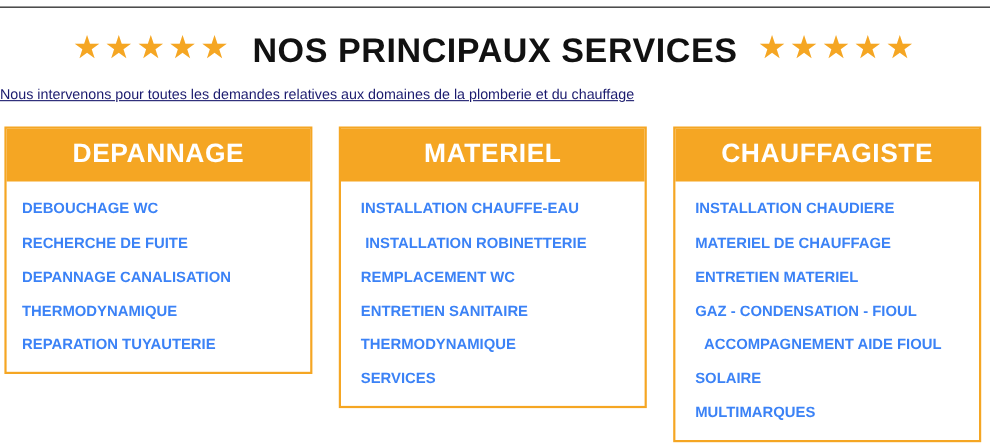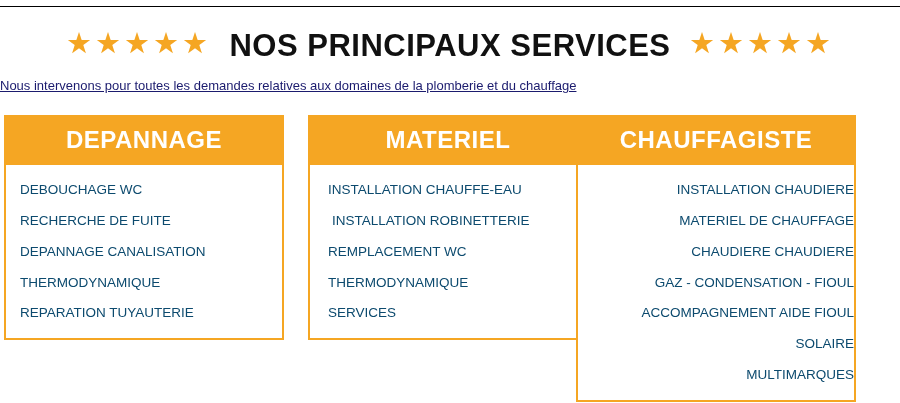--- a/index.html
+++ b/index.html
@@ -75,44 +75,44 @@
   .card {
     position: absolute;
     top: 0;
     width: 280px;
     border: 2px solid #f5a623;
     box-sizing: border-box;
     background: #ffffff;
   }
   .card-1 { left: 4px; }
   .card-2 { left: 308px; }
-  .card-3 { left: 576px; }
+  .card-3 { left: 612px; }
 
   .card-header {
     background: #f5a623;
     color: #ffffff;
     font-size: 24px;
     font-weight: bold;
     text-align: center;
     padding: 9px 0 11px 0;
     letter-spacing: 0.5px;
   }
   .card-body {
     padding: 10px 0 9px 0;
   }
   .item {
     font-size: 13.5px;
-    font-weight: normal;
-    color: #0c4a6e;
+    font-weight: bold;
+    color: #3b82f6;
     padding: 8px 0 8px 14px;
     line-height: 1.1;
     white-space: nowrap;
   }
   .card-2 .item { padding-left: 18px; }
-  .card-3 .item { padding-left: 18px; text-align: right; }
+  .card-3 .item { padding-left: 18px; }
   .item.indent { padding-left: 22px; }
   .card-3 .item.indent { padding-left: 26px; }
 </style>
 </head>
 <body>
 
 <div class="page">
 
   <div class="top-rule"></div>
 
@@ -136,31 +136,32 @@
         <div class="item">REPARATION TUYAUTERIE</div>
       </div>
     </div>
 
     <div class="card card-2">
       <div class="card-header">MATERIEL</div>
       <div class="card-body">
         <div class="item">INSTALLATION CHAUFFE-EAU</div>
         <div class="item indent">INSTALLATION ROBINETTERIE</div>
         <div class="item">REMPLACEMENT WC</div>
+        <div class="item">ENTRETIEN SANITAIRE</div>
         <div class="item">THERMODYNAMIQUE</div>
         <div class="item">SERVICES</div>
       </div>
     </div>
 
     <div class="card card-3">
       <div class="card-header">CHAUFFAGISTE</div>
       <div class="card-body">
         <div class="item">INSTALLATION CHAUDIERE</div>
         <div class="item">MATERIEL DE CHAUFFAGE</div>
-        <div class="item">CHAUDIERE CHAUDIERE</div>
+        <div class="item">ENTRETIEN MATERIEL</div>
         <div class="item">GAZ - CONDENSATION - FIOUL</div>
         <div class="item indent">ACCOMPAGNEMENT AIDE FIOUL</div>
         <div class="item">SOLAIRE</div>
         <div class="item">MULTIMARQUES</div>
       </div>
     </div>
 
   </div>
 </div>
 

